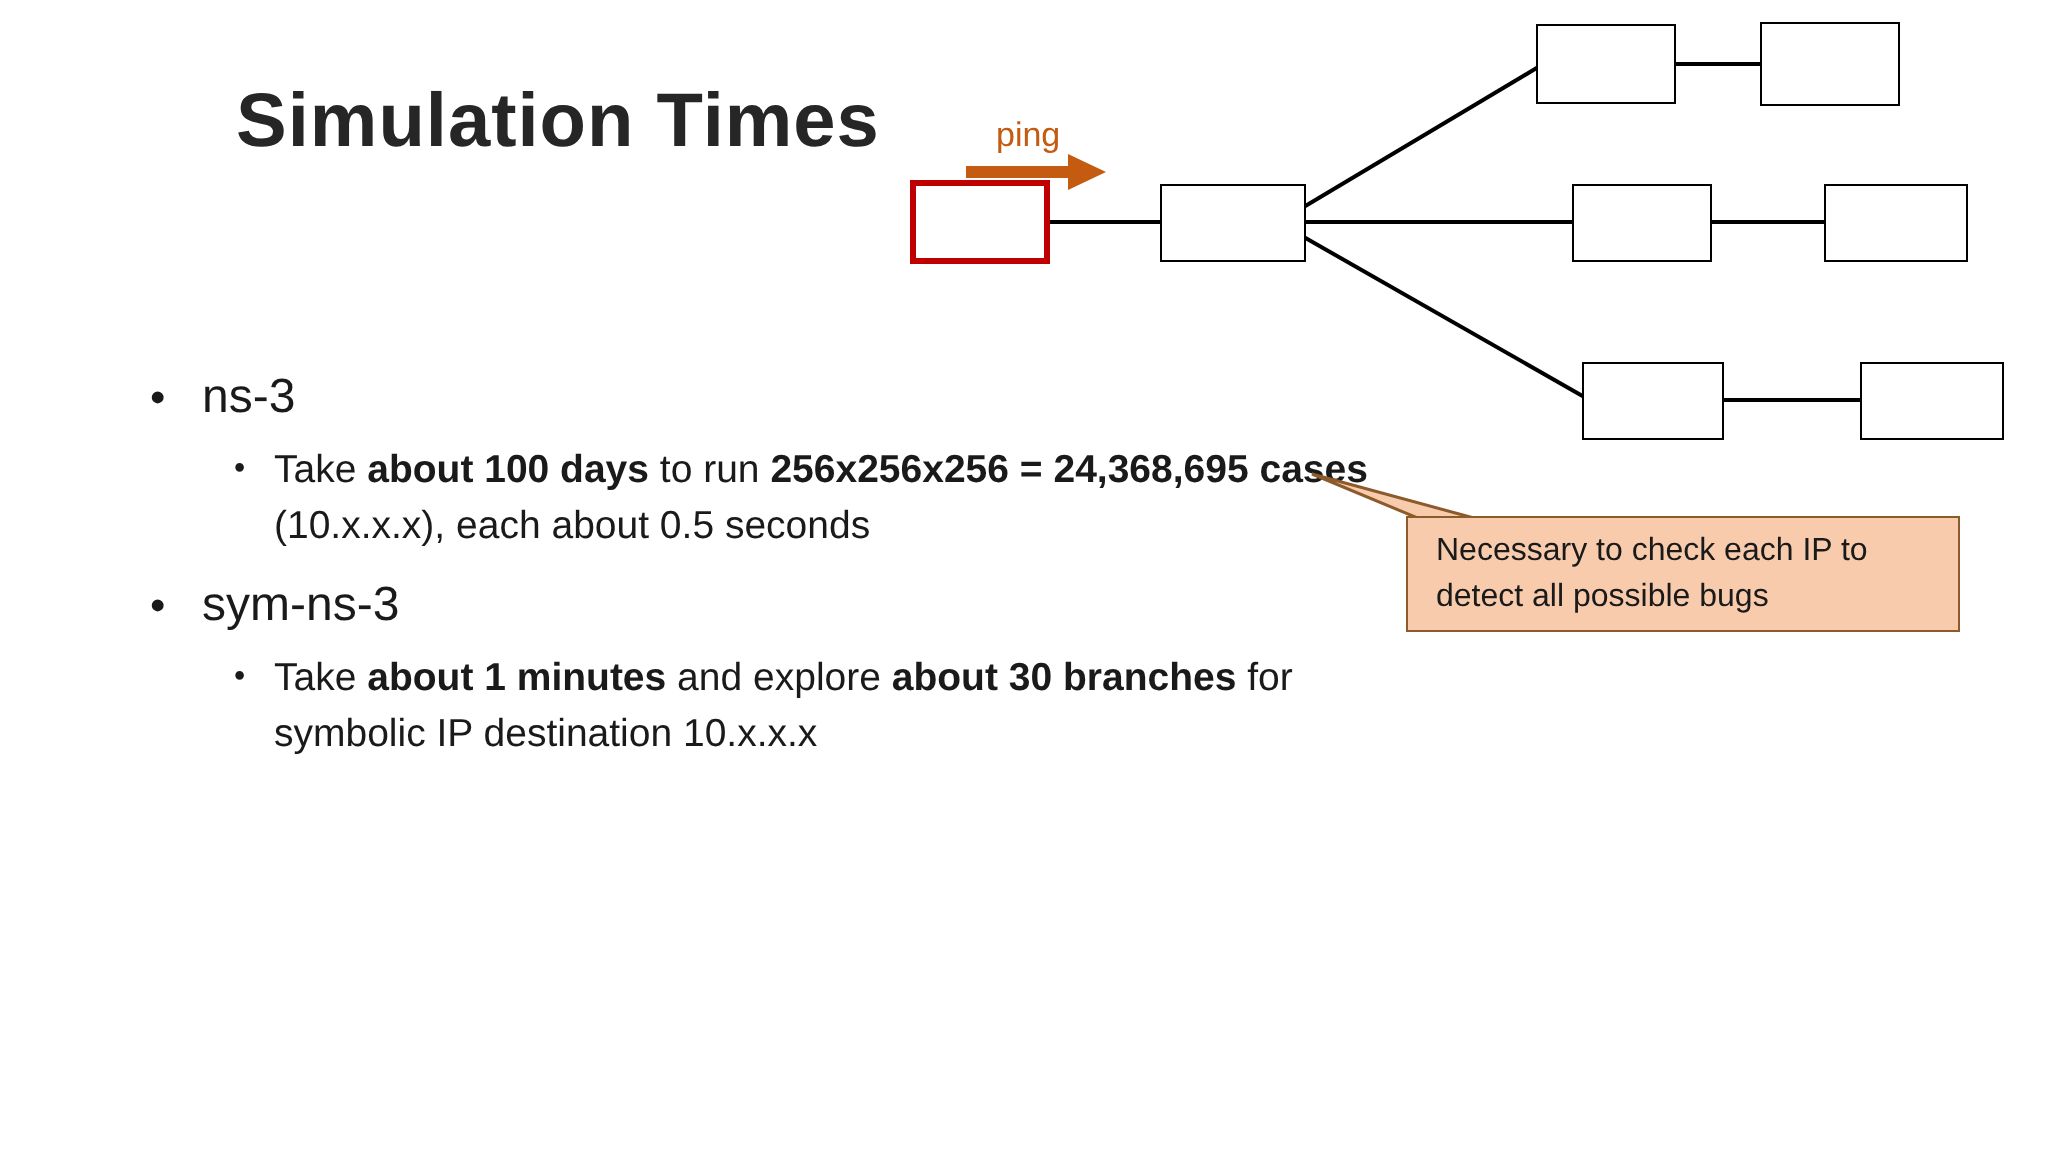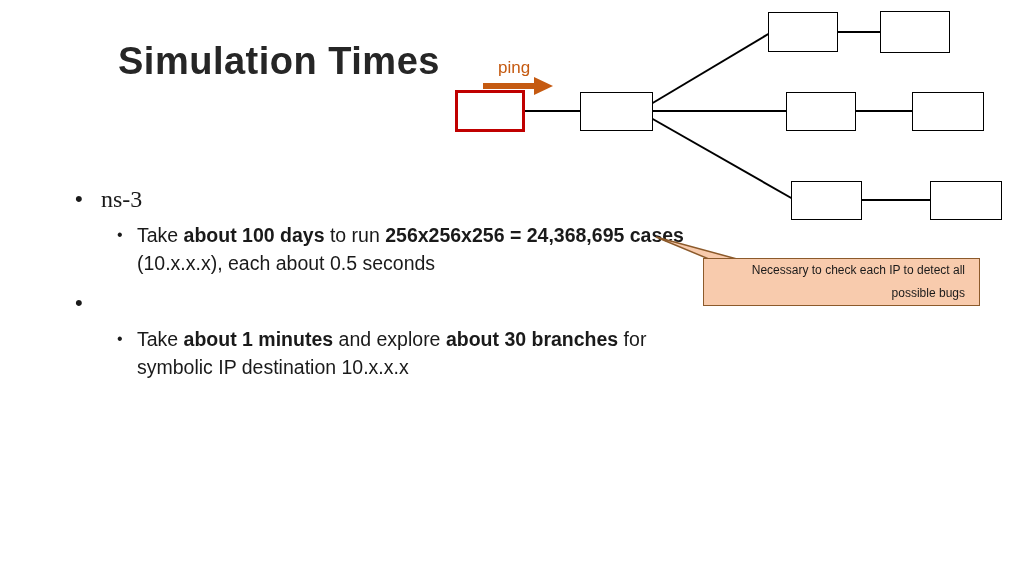--- a/index.html
+++ b/index.html
@@ -61,21 +61,20 @@
     margin-bottom:6px;
   }
   .l1-bullet{
     width:26px;
     font-size:22px;
     line-height:32px;
   }
   .l1-label{
     font-size:24px;
     line-height:32px;
-    font-family:Liberation Serif, serif;
   }
   .l2-item{
     display:flex;
     align-items:flex-start;
     margin-left:42px;
     margin-bottom:10px;
     width:610px;
   }
   .l2-bullet{
     width:20px;
@@ -85,28 +84,28 @@
   .l2-text{
     flex:1;
     font-size:19.5px;
     line-height:28px;
   }
   .l2-text .b{font-weight:bold;}
   
   .callout{
     position:absolute;
     left:703px; top:258px;
-    width:277px; height:48px;
+    width:277px; height:58px;
     background:var(--calloutFill);
     border:1.5px solid var(--calloutBorder);
     display:flex;
     align-items:center;
     justify-content:center;
-    text-align:right;
-    font-size:12px;
+    text-align:left;
+    font-size:16px;
     line-height:23px;
     padding:0 14px;
     z-index:3;
   }
   .callout-pointer-svg{
     position:absolute; left:0; top:0; width:1024px; height:576px;
     z-index:2; pointer-events:none;
   }
 </style>
 </head>
@@ -143,20 +142,21 @@
   <div class="l1-item">
     <span class="l1-bullet">•</span>
     <span class="l1-label">ns-3</span>
   </div>
   <div class="l2-item">
     <span class="l2-bullet">•</span>
     <span class="l2-text"><span>Take </span><span class="b">about 100 days</span><span> to run </span><span class="b">256x256x256 = 24,368,695 cases</span><span> (10.x.x.x), each about 0.5 seconds</span></span>
   </div>
   <div class="l1-item">
     <span class="l1-bullet">•</span>
+    <span class="l1-label">sym-ns-3</span>
   </div>
   <div class="l2-item">
     <span class="l2-bullet">•</span>
     <span class="l2-text"><span>Take </span><span class="b">about 1 minutes</span><span> and explore </span><span class="b">about 30 branches</span><span> for symbolic IP destination 10.x.x.x</span></span>
   </div>
 </div>
 
 <svg class="callout-pointer-svg" viewBox="0 0 1024 576" xmlns="http://www.w3.org/2000/svg">
   <polygon points="656,237 716,262 748,262" style="fill:var(--calloutFill);stroke:var(--calloutBorder);stroke-width:1.5"></polygon>
 </svg>

